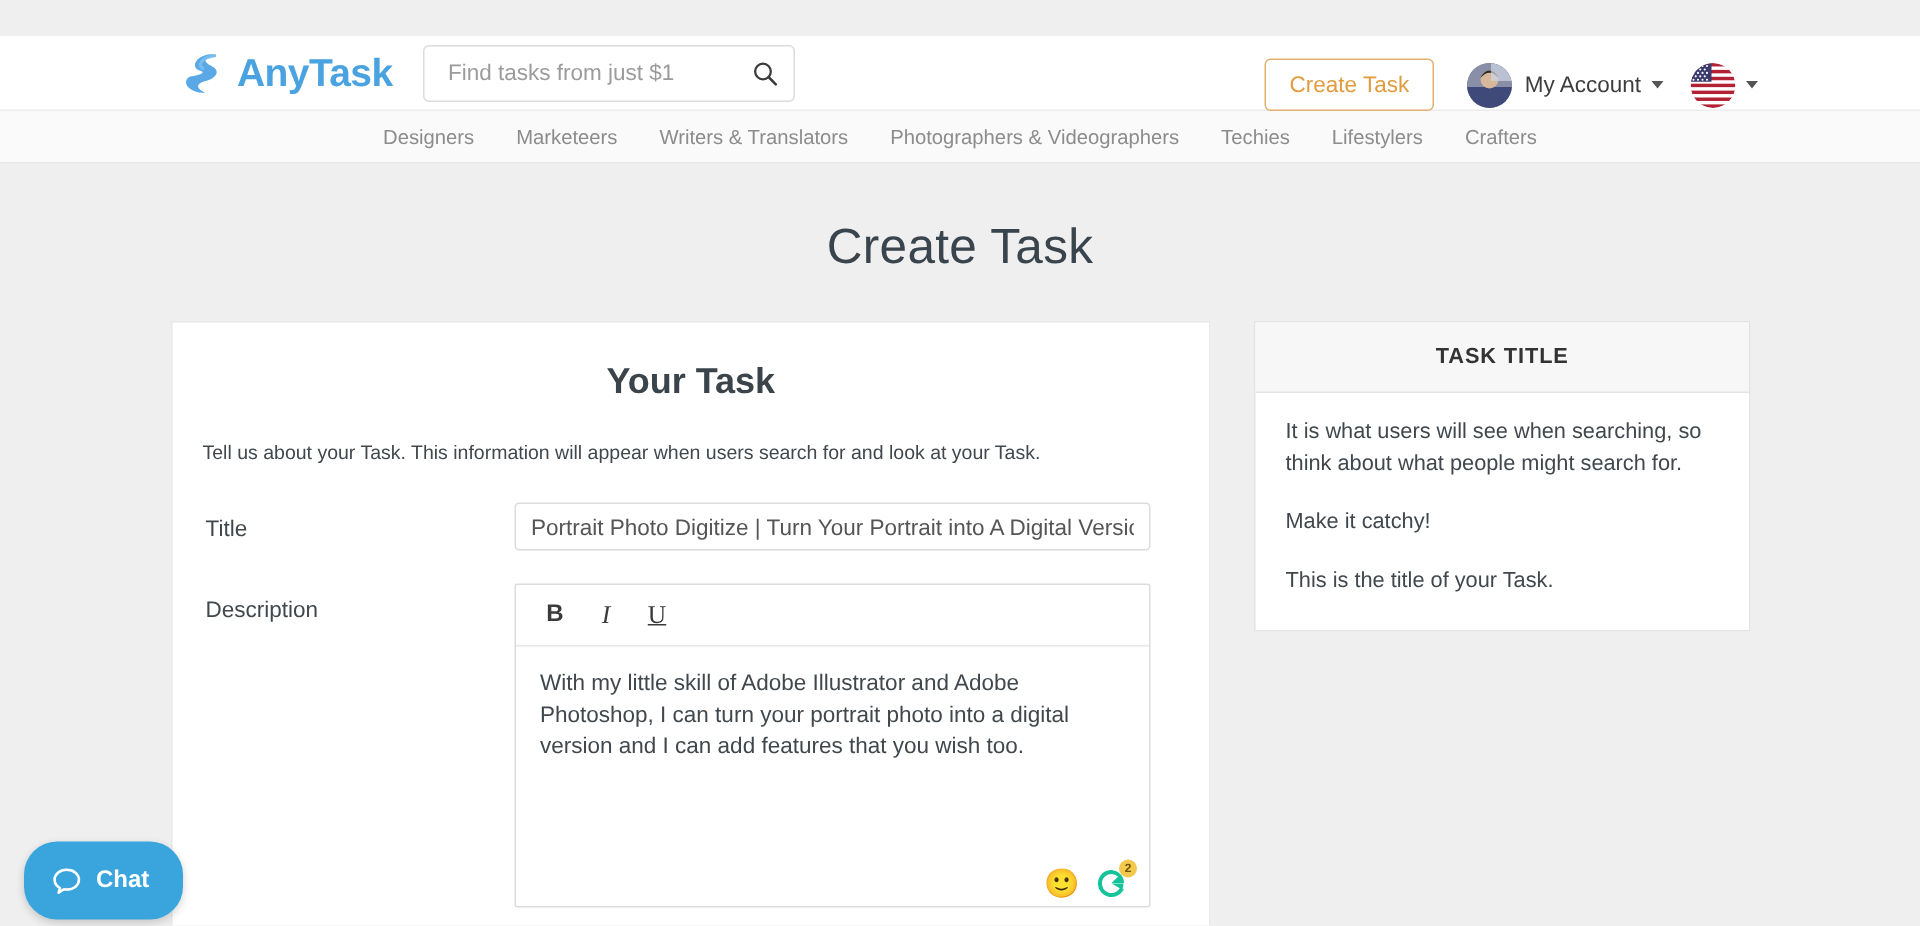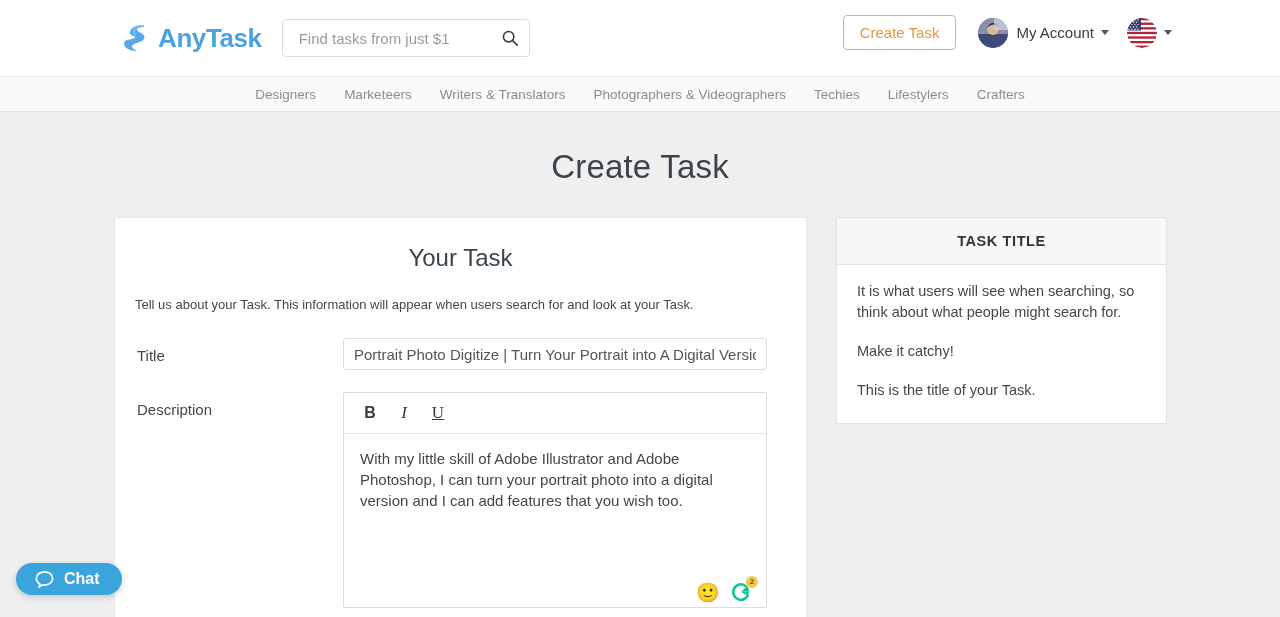--- a/index.html
+++ b/index.html
@@ -8,25 +8,26 @@
     width: 1280px; height: 617px;
     overflow: hidden;
     background: #efeff0;
     font-family: "Liberation Sans", sans-serif;
     -webkit-font-smoothing: antialiased;
   }
 
   
   .header {
     position: relative;
-    height: 77px;
+    height: 50px;
     background: #ffffff;
     display: flex;
     align-items: center;
     border-bottom: 1px solid #ececec;
+    margin-top: 24px;
   }
   .logo-wrap {
     display: flex; align-items: center;
     margin-left: 118px;
     height: 40px;
     cursor: pointer;
   }
   .logo-mark { width: 34px; height: 34px; margin-right: 6px; flex: 0 0 auto; }
   .logo-text {
     font-size: 26px; font-weight: bold;
@@ -132,21 +133,21 @@
     background: #fff;
     border: 1px solid #e8e8e8;
     border-bottom: none;
     min-height: 412px;
     padding: 0 0 0 0;
   }
   .form-title {
     text-align: center;
     font-size: 24px;
     color: #3b444b;
-    font-weight: normal;
+    font-weight: bold;
     margin: 26px 0 0 0;
   }
   .form-desc {
     font-size: 13px;
     color: #41484d;
     line-height: 23px;
     margin: 21px 22px 0 20px;
     max-width: 625px;
   }
   .field-row {
@@ -247,22 +248,22 @@
     font-size: 14.5px;
     color: #41484d;
     line-height: 21px;
     margin: 0 0 18px 0;
   }
   .side-body p:last-child { margin-bottom: 0; margin-top: 12px; }
 
   
   .chat-widget {
     position: fixed;
-    left: 16px; bottom: 22px;
-    height: 32px;
+    left: 16px; bottom: 4px;
+    height: 52px;
     background: #39a5dc;
     border-radius: 22px;
     display: flex; align-items: center;
     padding: 0 22px 0 18px;
     cursor: pointer;
     box-shadow: 0 2px 6px rgba(0,0,0,0.18);
     z-index: 40;
   }
   .chat-icon { width: 21px; height: 21px; margin-right: 9px; }
   .chat-label { color: #fff; font-size: 16px; font-weight: bold; }

